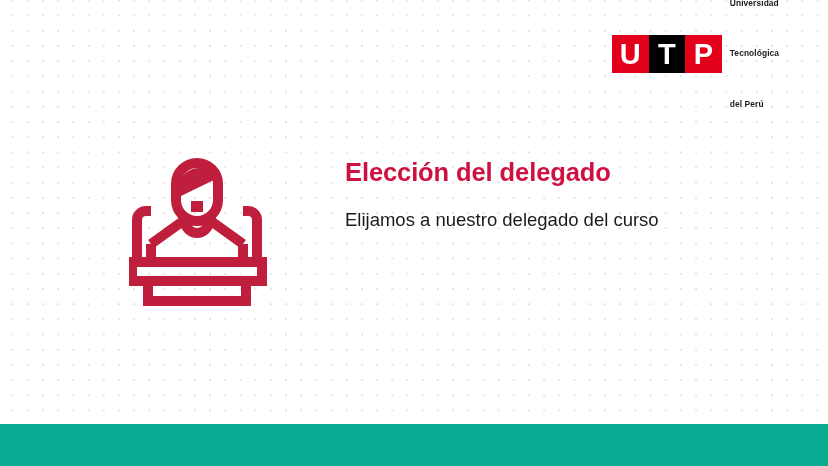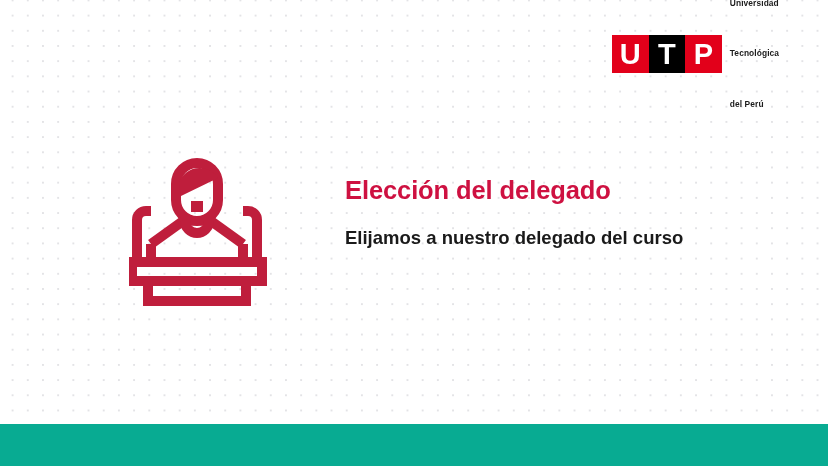--- a/index.html
+++ b/index.html
@@ -83,36 +83,36 @@
     top: 158px;
     width: 152px;
     height: 148px;
   }
   .icon-wrap svg { display: block; }
 
   
   .text-block {
     position: absolute;
     left: 345px;
-    top: 175px;
+    top: 157px;
     width: 400px;
   }
   .headline {
     margin: 0;
     font-size: 25.5px;
     font-weight: bold;
     line-height: 30px;
     color: #ce1141;
     letter-spacing: -0.1px;
   }
   .subhead {
     margin: 0;
     padding-top: 18px;
     font-size: 18.5px;
-    font-weight: bold;
+    font-weight: normal;
     line-height: 30px;
     color: #1a1a1a;
     max-width: 352px;
   }
 
   
   .footer-bar {
     position: absolute;
     left: 0;
     top: 424px;

